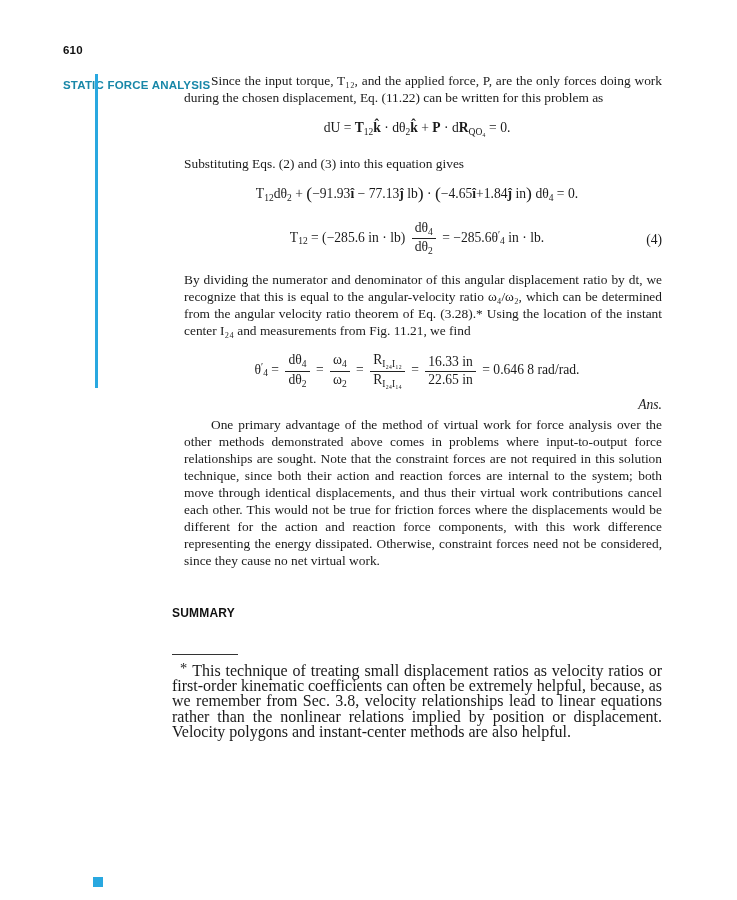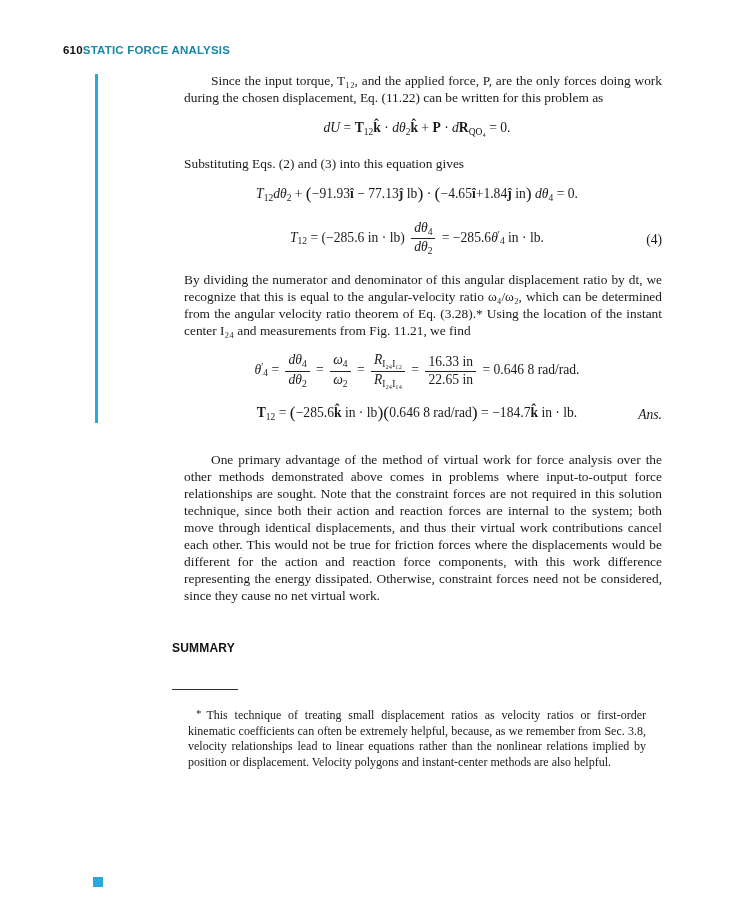--- a/index.html
+++ b/index.html
@@ -8,23 +8,23 @@
     width: 737px; height: 900px;
     background: #ffffff;
     overflow: hidden;
     font-family: "Liberation Serif", serif;
     color: #1a1a1a;
   }
   
   .running-header {
     position: absolute;
     top: 44px; left: 63px; right: 75px;
-    display: flex; align-items: flex-start; 
+    display: flex; align-items: flex-start; gap: 23px;
     font-family: "Liberation Sans", sans-serif;
-    font-size: 11.5px; font-weight: bold; letter-spacing: 0.2px;
+    font-size: 11.5px; font-weight: bold; letter-spacing: 0.2px; flex-direction: column;
   }
   .page-num { color: #111111; }
   .running-head { color: #1887a8; }
 
   
   .content {
     position: absolute;
     top: 72px; left: 172px;
     width: 490px;
     font-size: 13.4px; line-height: 17px;
@@ -44,21 +44,21 @@
     position: relative;
     margin: 13px 0 14px 0;
     text-align: center;
     font-size: 13.6px;
   }
   .eq-body { display: inline-block; }
   .eq-label { position: absolute; right: 0; top: 50%; transform: translateY(-50%); }
   .eq-label.italic { font-style: italic; }
 
   
-  .rt-i  { font-style: italic; }
+  .rt-i  { }
   .rt-b  { font-weight: bold; }
   .rt-sub { font-size: 0.70em; vertical-align: -0.28em; letter-spacing: 0; }
   .rt-sup { font-size: 0.70em; vertical-align: 0.40em; }
   .rt-big { font-size: 1.3em; vertical-align: -0.06em; }
   .frac {
     display: inline-flex; flex-direction: column; align-items: center;
     vertical-align: middle; margin: 0 3px; line-height: 1.2; text-align: left;
   }
   .frac .num { border-bottom: 1px solid #222; padding: 0 3px; }
   .frac .den { padding: 0 3px; }
@@ -71,22 +71,22 @@
     margin: 36px 0 10px 0;
     font-family: "Liberation Sans", sans-serif;
     font-size: 12px; font-weight: bold; color: #111111;
     letter-spacing: 0.2px;
   }
 
   
   .footnote { margin-top: 32px; }
   .fn-rule { width: 66px; border-top: 1.2px solid #333333; margin-bottom: 6px; }
   .fn-text {
-    margin: 16px; text-align: justify;
-    font-size: 12px; line-height: 15.5px;
+    margin: 0; text-align: justify;
+    font-size: 16px; line-height: 15.5px;
     text-indent: 8px;
   }
   .fn-marker { vertical-align: 0.18em; font-size: 0.9em; margin-right: 5px; }
 
   
   .footer-marker {
     position: absolute; left: 93px; bottom: 13px;
     width: 10px; height: 10px; background: #29a8e0;
   }
 </style>
@@ -139,21 +139,20 @@
               <span class="num"><span class="rt-i">R</span><span class="rt-sub">I₂₄I₁₂</span></span>
               <span class="den"><span class="rt-i">R</span><span class="rt-sub">I₂₄I₁₄</span></span>
             </span><span> = </span><span class="frac">
               <span class="num"><span>16.33 in</span></span>
               <span class="den"><span>22.65 in</span></span>
             </span><span> = 0.646 8 rad/rad.</span></span>
       </div>
 
 
       <div class="eq-row">
-        <span class="eq-body"><span class="rt-b">T</span><span class="rt-sub">12</span><span> = </span><span class="rt-big">(</span><span>−285.6</span><span class="rt-b">k̂</span><span> in · lb</span><span class="rt-big">)</span><span class="rt-big">(</span><span>0.646 8 rad/rad</span><span class="rt-big">)</span><span> = −184.7</span><span class="rt-b">k̂</span><span> in · lb.</span></span>
         <span class="eq-label italic">Ans.</span>
       </div>
     </section>
 
     <p class="para indent body-para">One primary advantage of the method of virtual work for force analysis over the other methods demonstrated above comes in problems where input-to-output force relationships are sought. Note that the constraint forces are not required in this solution technique, since both their action and reaction forces are internal to the system; both move through identical displacements, and thus their virtual work contributions cancel each other. This would not be true for friction forces where the displacements would be different for the action and reaction force components, with this work difference representing the energy dissipated. Otherwise, constraint forces need not be considered, since they cause no net virtual work.</p>
 
     <h2 class="summary-heading">SUMMARY</h2>
 
 
     <footer class="footnote">

